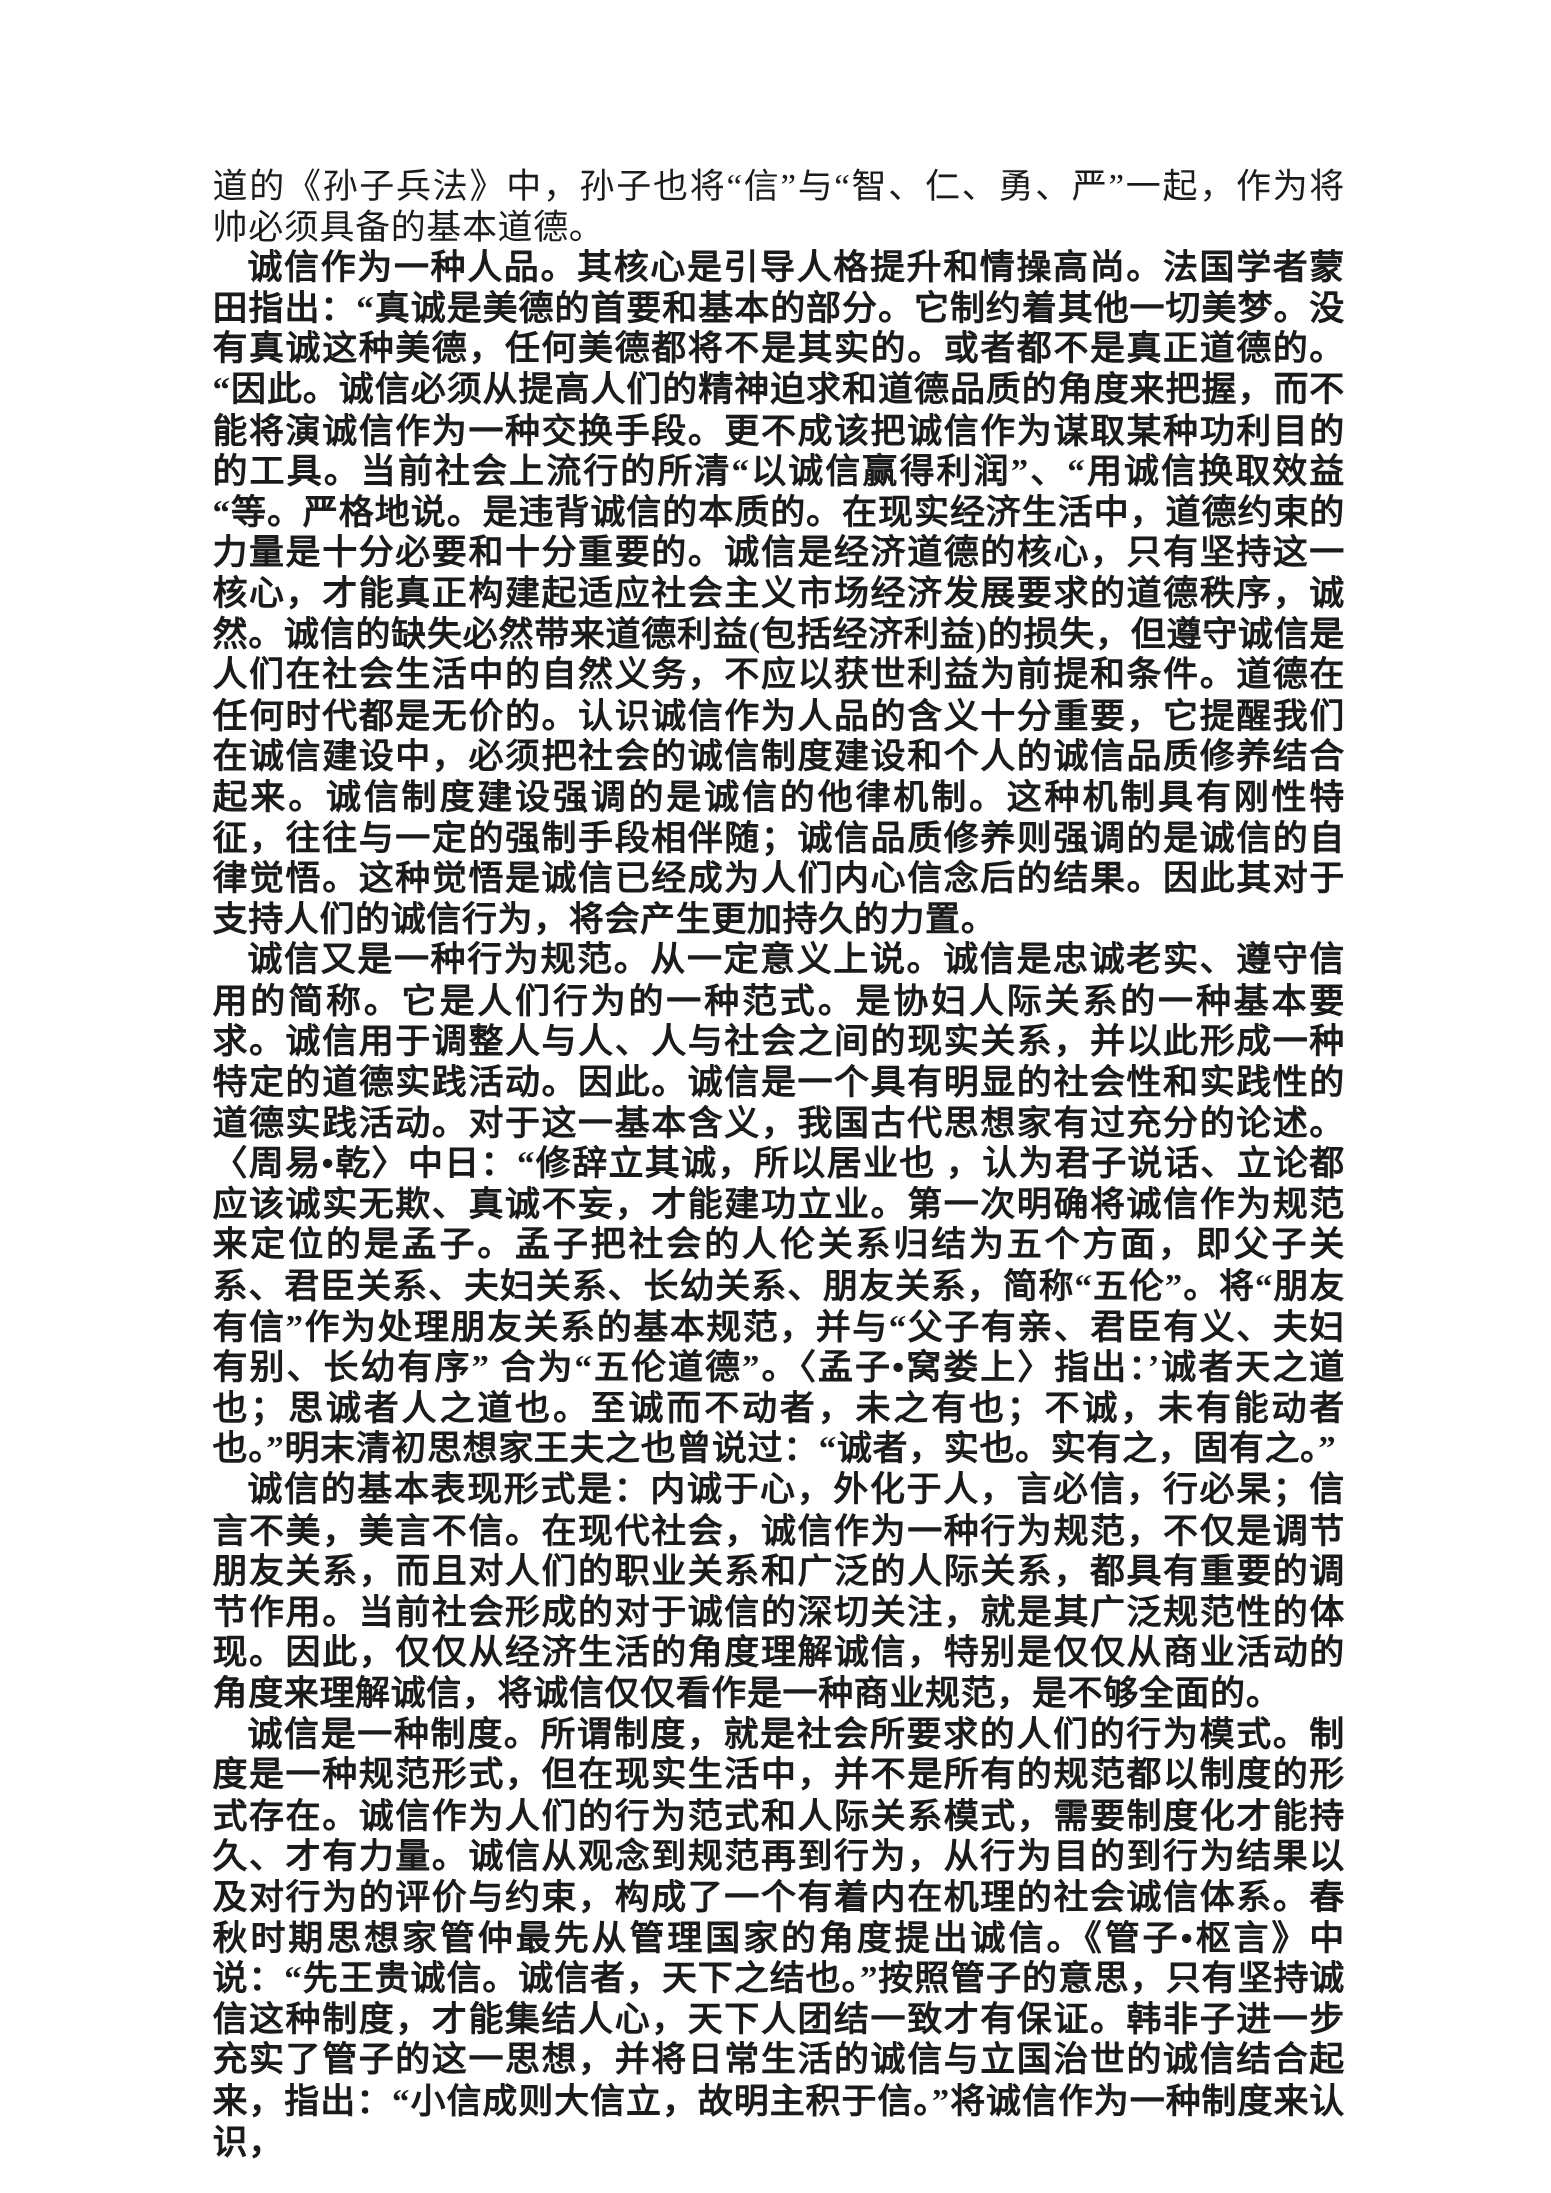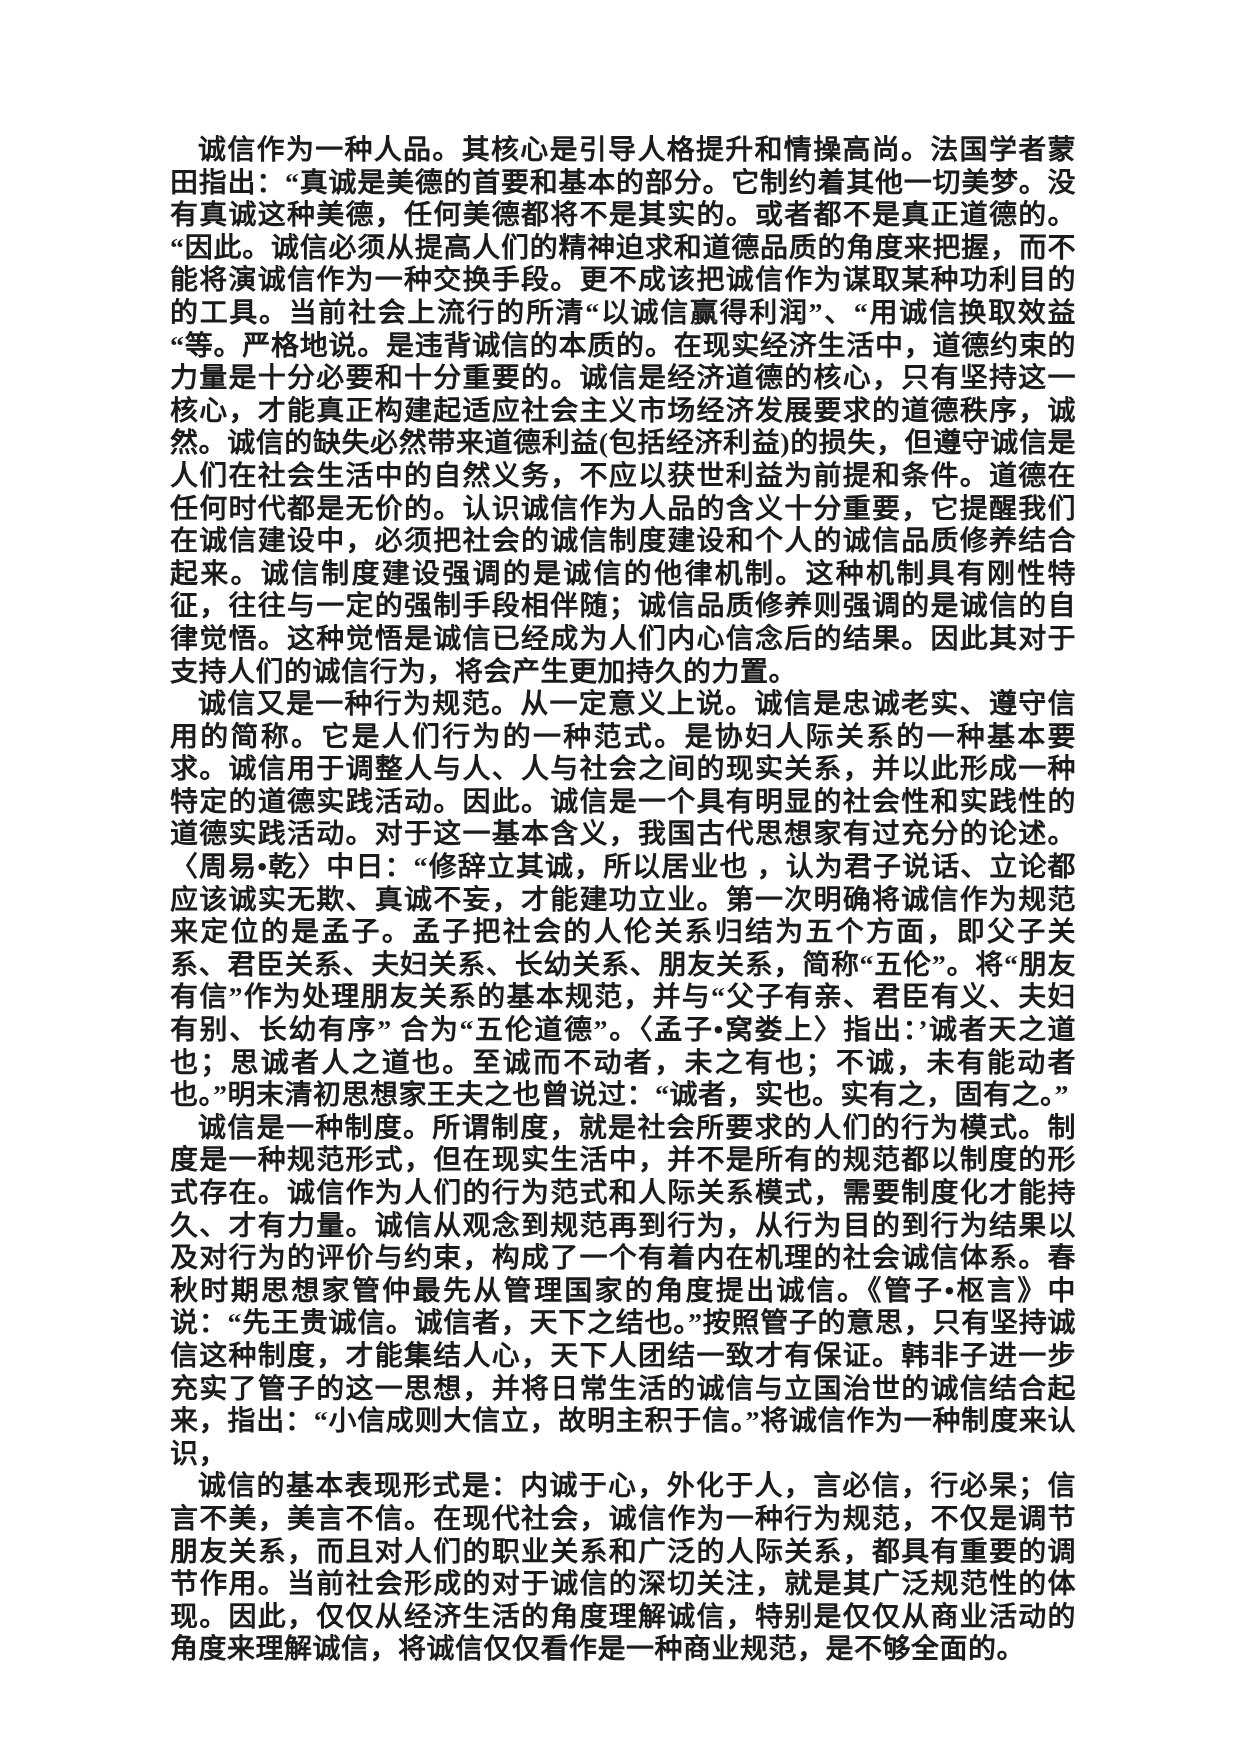--- a/index.html
+++ b/index.html
@@ -36,18 +36,19 @@
   .text-block p.indent {
     text-indent: 1em;
     font-weight: bold;
   }
 </style>
 </head>
 <body>
 
 <div class="page">
   <div class="text-block">
+    <p>道的《孙子兵法》中，孙子也将“信”与“智、仁、勇、严”一起，作为将帅必须具备的基本道德。</p>
     <p class="indent">诚信作为一种人品。其核心是引导人格提升和情操高尚。法国学者蒙田指出：“真诚是美德的首要和基本的部分。它制约着其他一切美梦。没有真诚这种美德，任何美德都将不是其实的。或者都不是真正道德的。“因此。诚信必须从提高人们的精神迫求和道德品质的角度来把握，而不能将演诚信作为一种交换手段。更不成该把诚信作为谋取某种功利目的的工具。当前社会上流行的所清“以诚信赢得利润”、“用诚信换取效益“等。严格地说。是违背诚信的本质的。在现实经济生活中，道德约束的力量是十分必要和十分重要的。诚信是经济道德的核心，只有坚持这一核心，才能真正构建起适应社会主义市场经济发展要求的道德秩序，诚然。诚信的缺失必然带来道德利益(包括经济利益)的损失，但遵守诚信是人们在社会生活中的自然义务，不应以获世利益为前提和条件。道德在任何时代都是无价的。认识诚信作为人品的含义十分重要，它提醒我们在诚信建设中，必须把社会的诚信制度建设和个人的诚信品质修养结合起来。诚信制度建设强调的是诚信的他律机制。这种机制具有刚性特征，往往与一定的强制手段相伴随；诚信品质修养则强调的是诚信的自 律觉悟。这种觉悟是诚信已经成为人们内心信念后的结果。因此其对于支持人们的诚信行为，将会产生更加持久的力置。</p>
     <p class="indent">诚信又是一种行为规范。从一定意义上说。诚信是忠诚老实、遵守信用的简称。它是人们行为的一种范式。是协妇人际关系的一种基本要求。诚信用于调整人与人、人与社会之间的现实关系，并以此形成一种特定的道德实践活动。因此。诚信是一个具有明显的社会性和实践性的道德实践活动。对于这一基本含义，我国古代思想家有过充分的论述。〈周易•乾〉中日：“修辞立其诚，所以居业也 ，认为君子说话、立论都应该诚实无欺、真诚不妄，才能建功立业。第一次明确将诚信作为规范来定位的是孟子。孟子把社会的人伦关系归结为五个方面，即父子关系、君臣关系、夫妇关系、长幼关系、朋友关系，简称“五伦”。将“朋友有信”作为处理朋友关系的基本规范，并与“父子有亲、君臣有义、夫妇有别、长幼有序” 合为“五伦道德”。〈孟子•窝娄上〉指出：’诚者天之道也；思诚者人之道也。至诚而不动者，未之有也；不诚，未有能动者也。”明末清初思想家王夫之也曾说过：“诚者，实也。实有之，固有之。”</p>
+    <p class="indent">诚信的基本表现形式是：内诚于心，外化于人，言必信，行必杲；信言不美，美言不信。在现代社会，诚信作为一种行为规范，不仅是调节朋友关系，而且对人们的职业关系和广泛的人际关系，都具有重要的调节作用。当前社会形成的对于诚信的深切关注，就是其广泛规范性的体现。因此，仅仅从经济生活的角度理解诚信，特别是仅仅从商业活动的角度来理解诚信，将诚信仅仅看作是一种商业规范，是不够全面的。</p>
     <p class="indent">诚信是一种制度。所谓制度，就是社会所要求的人们的行为模式。制度是一种规范形式，但在现实生活中，并不是所有的规范都以制度的形式存在。诚信作为人们的行为范式和人际关系模式，需要制度化才能持久、才有力量。诚信从观念到规范再到行为，从行为目的到行为结果以及对行为的评价与约束，构成了一个有着内在机理的社会诚信体系。春秋时期思想家管仲最先从管理国家的角度提出诚信。《管子•枢言》中说：“先王贵诚信。诚信者，天下之结也。”按照管子的意思，只有坚持诚信这种制度，才能集结人心，天下人团结一致才有保证。韩非子进一步充实了管子的这一思想，并将日常生活的诚信与立国治世的诚信结合起来，指出：“小信成则大信立，故明主积于信。”将诚信作为一种制度来认识，</p>
-    <p class="indent">诚信的基本表现形式是：内诚于心，外化于人，言必信，行必杲；信言不美，美言不信。在现代社会，诚信作为一种行为规范，不仅是调节朋友关系，而且对人们的职业关系和广泛的人际关系，都具有重要的调节作用。当前社会形成的对于诚信的深切关注，就是其广泛规范性的体现。因此，仅仅从经济生活的角度理解诚信，特别是仅仅从商业活动的角度来理解诚信，将诚信仅仅看作是一种商业规范，是不够全面的。</p>
   </div>
 </div>
 
 </body></html>

